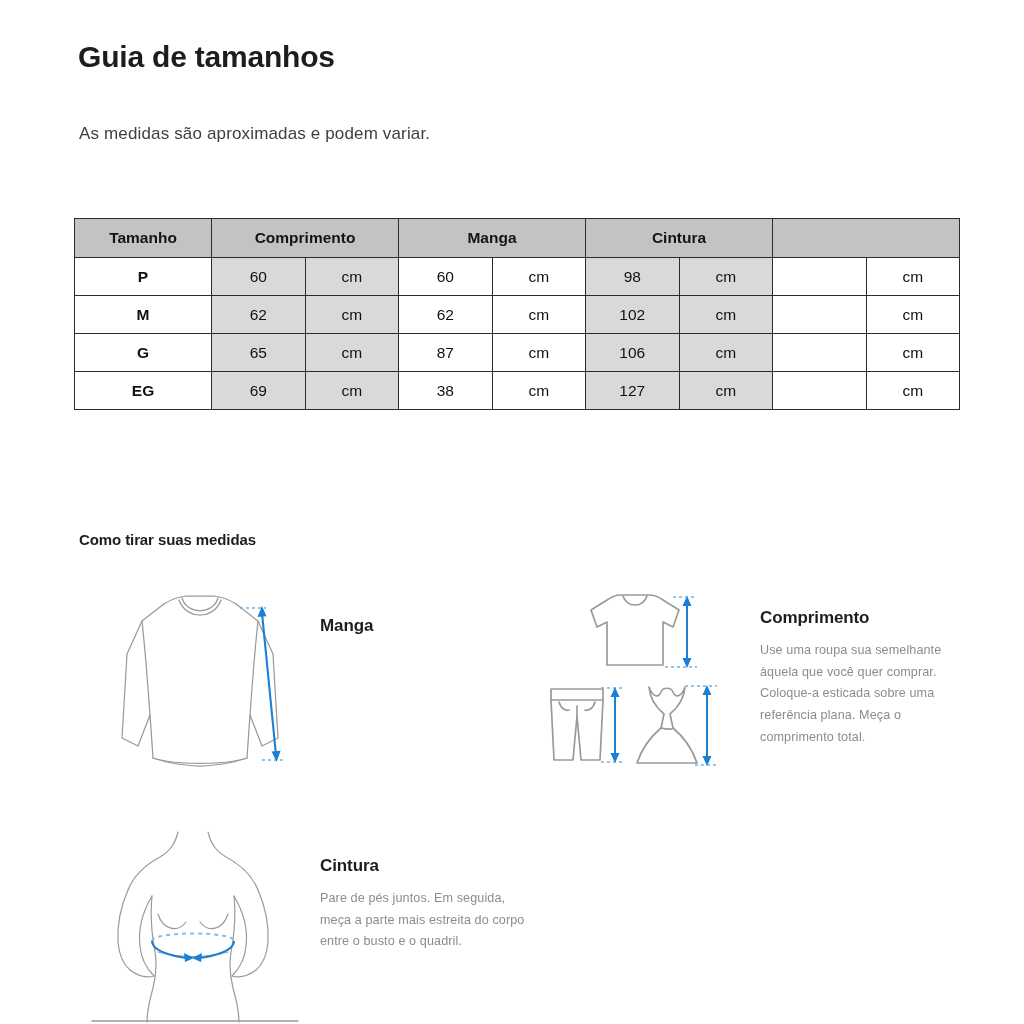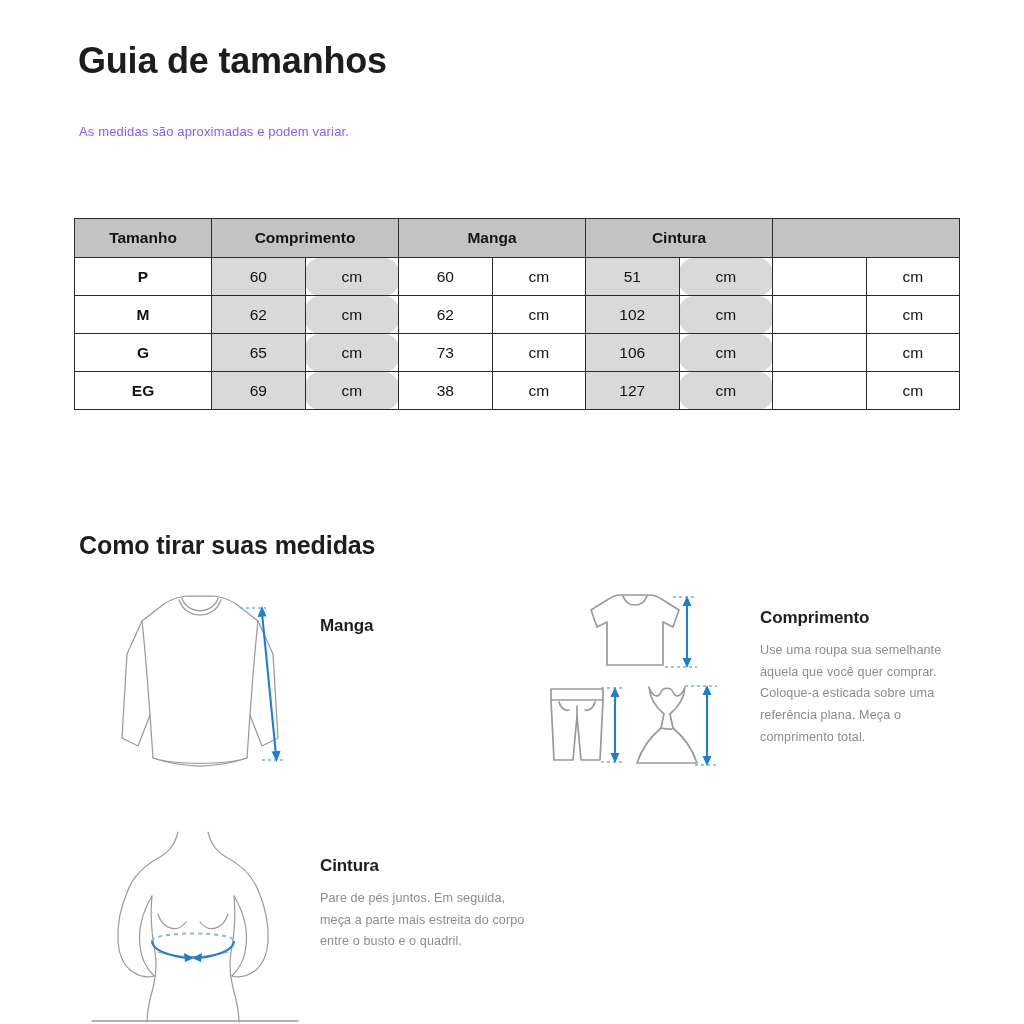--- a/index.html
+++ b/index.html
@@ -19,31 +19,31 @@
     width: 1024px;
     height: 1024px;
     background: #ffffff;
   }
 
   
   .page-title {
     position: absolute;
     left: 78px;
     top: 40px;
-    font-size: 36px;
+    font-size: 30px;
     font-weight: bold;
     color: #1d1d1f;
     letter-spacing: -0.2px;
   }
   .page-subtitle {
     position: absolute;
     left: 79px;
     top: 124px;
-    font-size: 13px;
-    color: #8b5cf6;
+    font-size: 17px;
+    color: #404040;
     letter-spacing: 0.15px;
   }
 
   
   .size-table-wrap {
     position: absolute;
     left: 74px;
     top: 218px;
     width: 885px;
   }
@@ -68,31 +68,31 @@
     font-weight: bold;
     font-size: 15.5px;
     height: 39px;
     color: #141414;
   }
   th.col-size   { width: 137px; }
   th.col-meas   { width: 187px; }
 
   td.cell-size  { width: 137px; background: #ffffff; font-weight: bold; }
   td.cell-val   { width: 124px; }
-  td.cell-unit  { width: 63px; font-size: 14.5px; border-radius: 15px; }
+  td.cell-unit  { width: 63px; font-size: 14.5px; }
 
   td.shaded     { background: #d9d9d9; }
   td.plain      { background: #ffffff; }
 
   
   .section-title {
     position: absolute;
     left: 79px;
     top: 531px;
-    font-size: 25px;
+    font-size: 15px;
     font-weight: bold;
     color: #1d1d1f;
     letter-spacing: -0.1px;
   }
 
   .measure-block { position: absolute; }
 
   .mb-figure {
     position: absolute;
     top: 0;
@@ -147,21 +147,21 @@
         </tr>
       </thead>
       <tbody>
 
         <tr>
           <td class="cell-size">P</td>
           <td class="cell-val shaded">60</td>
           <td class="cell-unit shaded">cm</td>
           <td class="cell-val plain">60</td>
           <td class="cell-unit plain">cm</td>
-          <td class="cell-val shaded">51</td>
+          <td class="cell-val shaded">98</td>
           <td class="cell-unit shaded">cm</td>
           <td class="cell-val plain"></td>
           <td class="cell-unit plain">cm</td>
         </tr>
 
         <tr>
           <td class="cell-size">M</td>
           <td class="cell-val shaded">62</td>
           <td class="cell-unit shaded">cm</td>
           <td class="cell-val plain">62</td>
@@ -169,21 +169,21 @@
           <td class="cell-val shaded">102</td>
           <td class="cell-unit shaded">cm</td>
           <td class="cell-val plain"></td>
           <td class="cell-unit plain">cm</td>
         </tr>
 
         <tr>
           <td class="cell-size">G</td>
           <td class="cell-val shaded">65</td>
           <td class="cell-unit shaded">cm</td>
-          <td class="cell-val plain">73</td>
+          <td class="cell-val plain">87</td>
           <td class="cell-unit plain">cm</td>
           <td class="cell-val shaded">106</td>
           <td class="cell-unit shaded">cm</td>
           <td class="cell-val plain"></td>
           <td class="cell-unit plain">cm</td>
         </tr>
 
 
         <tr>
           <td class="cell-size">EG</td>

